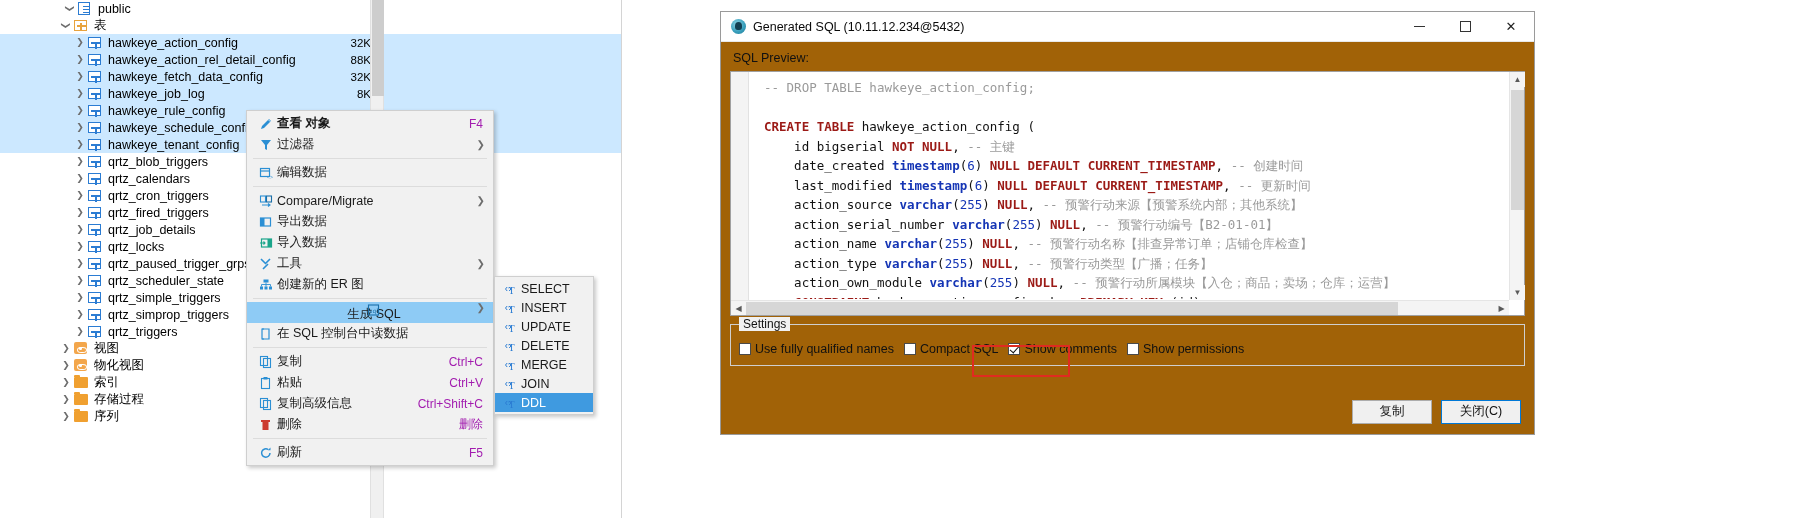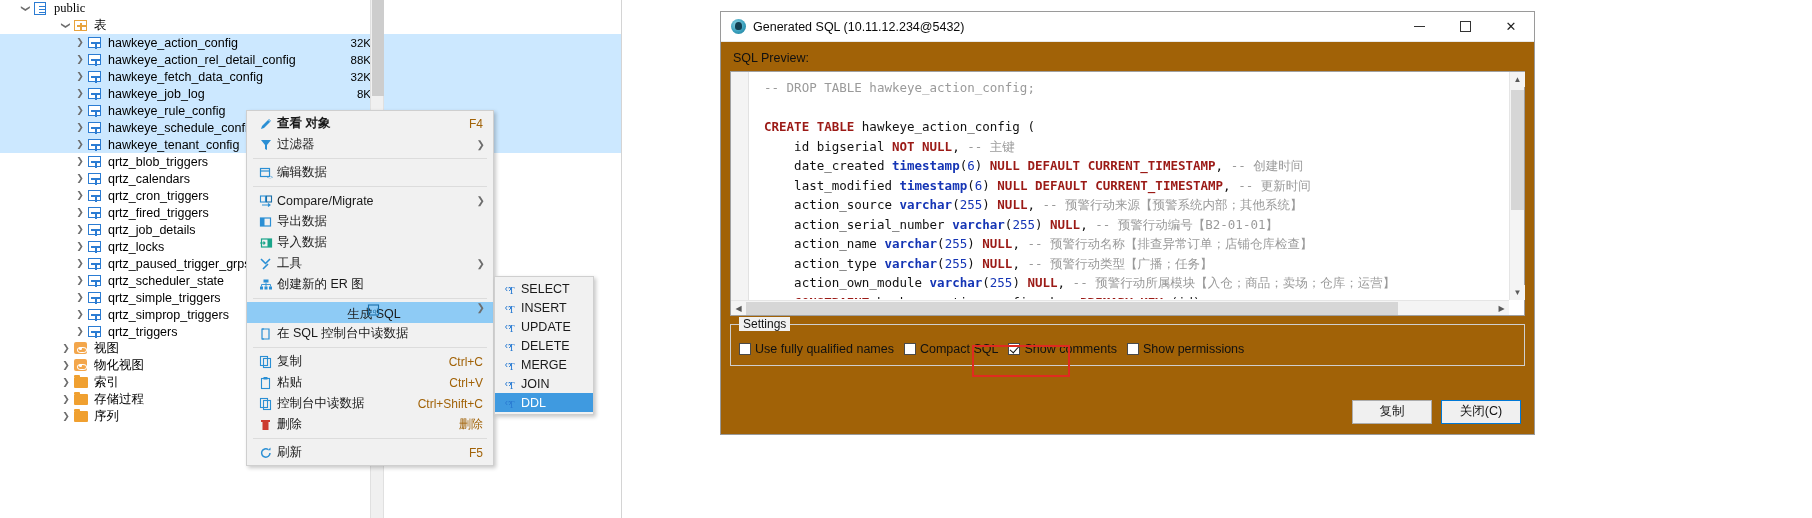--- a/index.html
+++ b/index.html
@@ -58,21 +58,21 @@
   .ic-view::after{content:"";position:absolute;left:5.3px;top:5.3px;width:2.4px;height:2.4px;
      background:#fff;border-radius:50%;}
   
   .ic-folder{width:14px;height:11px;background:#f0a030;margin-left:2px;margin-top:1px;border-radius:1px;}
   .ic-folder::before{content:"";position:absolute;left:0;top:-2px;width:6px;height:2px;background:#f0a030;border-radius:1px 1px 0 0;}
 
   .tree-label { color:#000; }
   .tree-size {
     position:absolute; right:250px; color:#000; font-size:11.5px;
   }
-  .indent-1 { padding-left:20px;font-family:Liberation Serif, serif; }
+  .indent-1 { padding-left:64px; }
   .indent-2 { padding-left:60px; }
   .indent-3 { padding-left:74px; }
 
   
   #nav-vscroll {
     position:absolute; left:370px; top:0; width:14px; height:518px;
     background:#f0f0f0; border-left:1px solid #e0e0e0; border-right:1px solid #e0e0e0;
   }
   #nav-vthumb { position:absolute; left:1px; top:0px; width:12px; height:96px; background:#cdcdcd; }
 
@@ -86,21 +86,21 @@
     z-index:40;
   }
   .mi {
     position:relative; height:21px; display:flex; align-items:center;
     padding-left:8px; font-size:12.5px; color:#1a1a1a; white-space:nowrap;
   }
   .mi.hl { background:#8ecbf5;flex-direction:column; }
   .mi .mico { width:22px; min-width:22px; height:16px; position:relative; }
   .mi .mlabel { flex:1; }
   .mi .mlabel.bold { font-weight:bold; }
-  .mi .shortcut { color:#a16207; font-size:12px; padding-right:10px; }
+  .mi .shortcut { color:#a21caf; font-size:12px; padding-right:10px; }
   .mi .arrow { position:absolute; right:8px; color:#6d6d6d; font-size:10px; }
   .msep { height:1px; background:#dcdcdc; margin:3px 6px; }
 
   
   #submenu {
     position:absolute; left:494px; top:276px; width:100px;
     background:#f1f1f1;
     border:1px solid #cfcfcf;
     box-shadow:2px 2px 4px rgba(0,0,0,0.22);
     padding:2px 0;
@@ -520,21 +520,21 @@
       <span class="mlabel">粘贴</span>
       <span class="shortcut">Ctrl+V</span>
     </div>
     <div class="mi">
       <span class="mico">
         <svg width="14" height="14" viewBox="0 0 14 14" style="position:absolute;left:4px;top:1px;">
           <rect x="1.5" y="1.5" width="7" height="9" fill="none" stroke="#2b8fd4" stroke-width="1.1"></rect>
           <rect x="4.5" y="3.5" width="7" height="9" fill="none" stroke="#2b8fd4" stroke-width="1.1"></rect>
         </svg>
       </span>
-      <span class="mlabel">控制台中读数据</span>
+      <span class="mlabel">复制高级信息</span>
       <span class="shortcut">Ctrl+Shift+C</span>
     </div>
     <div class="mi">
       <span class="mico">
         <svg width="14" height="14" viewBox="0 0 14 14" style="position:absolute;left:4px;top:1px;">
           <rect x="3.5" y="4" width="6" height="8" fill="#cc3b30"></rect>
           <rect x="2" y="2" width="9" height="2" fill="#cc3b30"></rect>
         </svg>
       </span>
       <span class="mlabel">删除</span>

